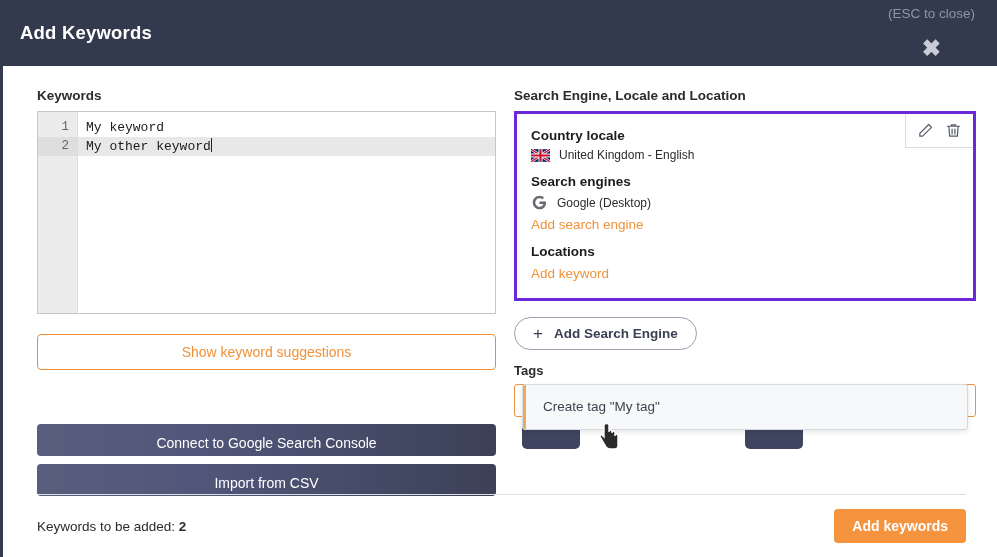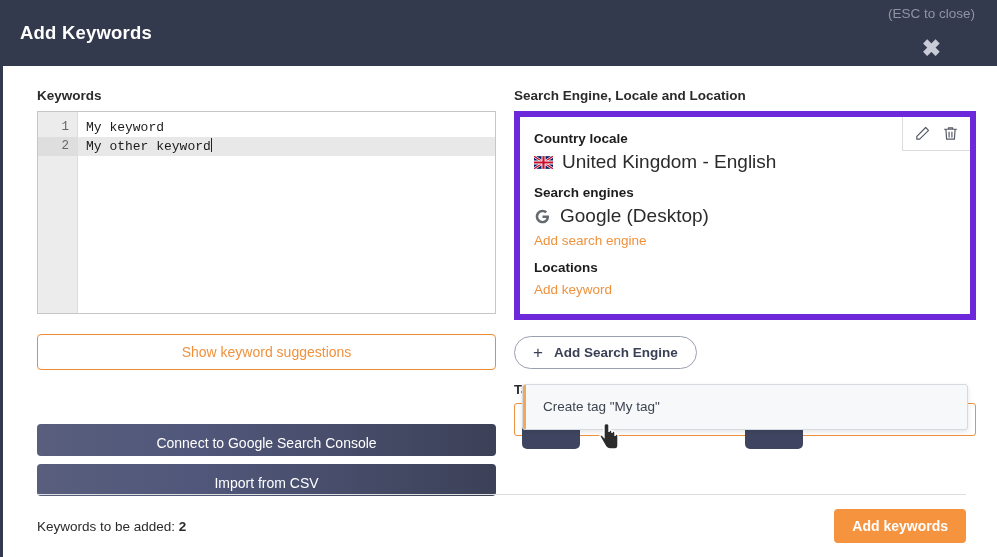--- a/index.html
+++ b/index.html
@@ -107,41 +107,41 @@
     border: none; border-radius: 4px;
     background: linear-gradient(to right, #585e7c 0%, #51577a 35%, #3c4158 100%);
     color: #ffffff;
     font-size: 14px;
     cursor: pointer;
   }
   .btn-gsc { margin-top: 54px; }
   .btn-csv { margin-top: 8px; }
   
   .locale-card {
-    border: 6px solid #6d28d9;
+    border: 3px solid #6d28d9;
     background: #ffffff;
     padding: 14px 16px 16px 14px;
     position: relative;
     min-height: 182px;
   }
   .card-actions {
     position: absolute; top: 0; right: 0;
     border-left: 1px solid #dcdcdc;
     border-bottom: 1px solid #dcdcdc;
     padding: 8px 11px 8px 11px;
     display: flex; gap: 11px; align-items: center;
   }
   .card-actions svg { cursor: pointer; display: block; }
   .group-title {
     font-size: 13.5px; font-weight: bold; color: #1c1c1c;
     margin-bottom: 5px;
   }
   .group-row {
     display: flex; align-items: center; gap: 9px;
-    font-size: 19px; color: #2b2b2b;
+    font-size: 12px; color: #2b2b2b;
     margin-bottom: 12px;
   }
   .group-row:last-child { margin-bottom: 0; }
   .flag { width: 19px; height: 13px; flex: none; display: block; }
   .glogo { width: 17px; height: 17px; flex: none; display: block; }
   .link-orange {
     color: #f0913c; font-size: 13.5px;
     cursor: pointer; margin-bottom: 12px; display: inline-block;
   }
   

